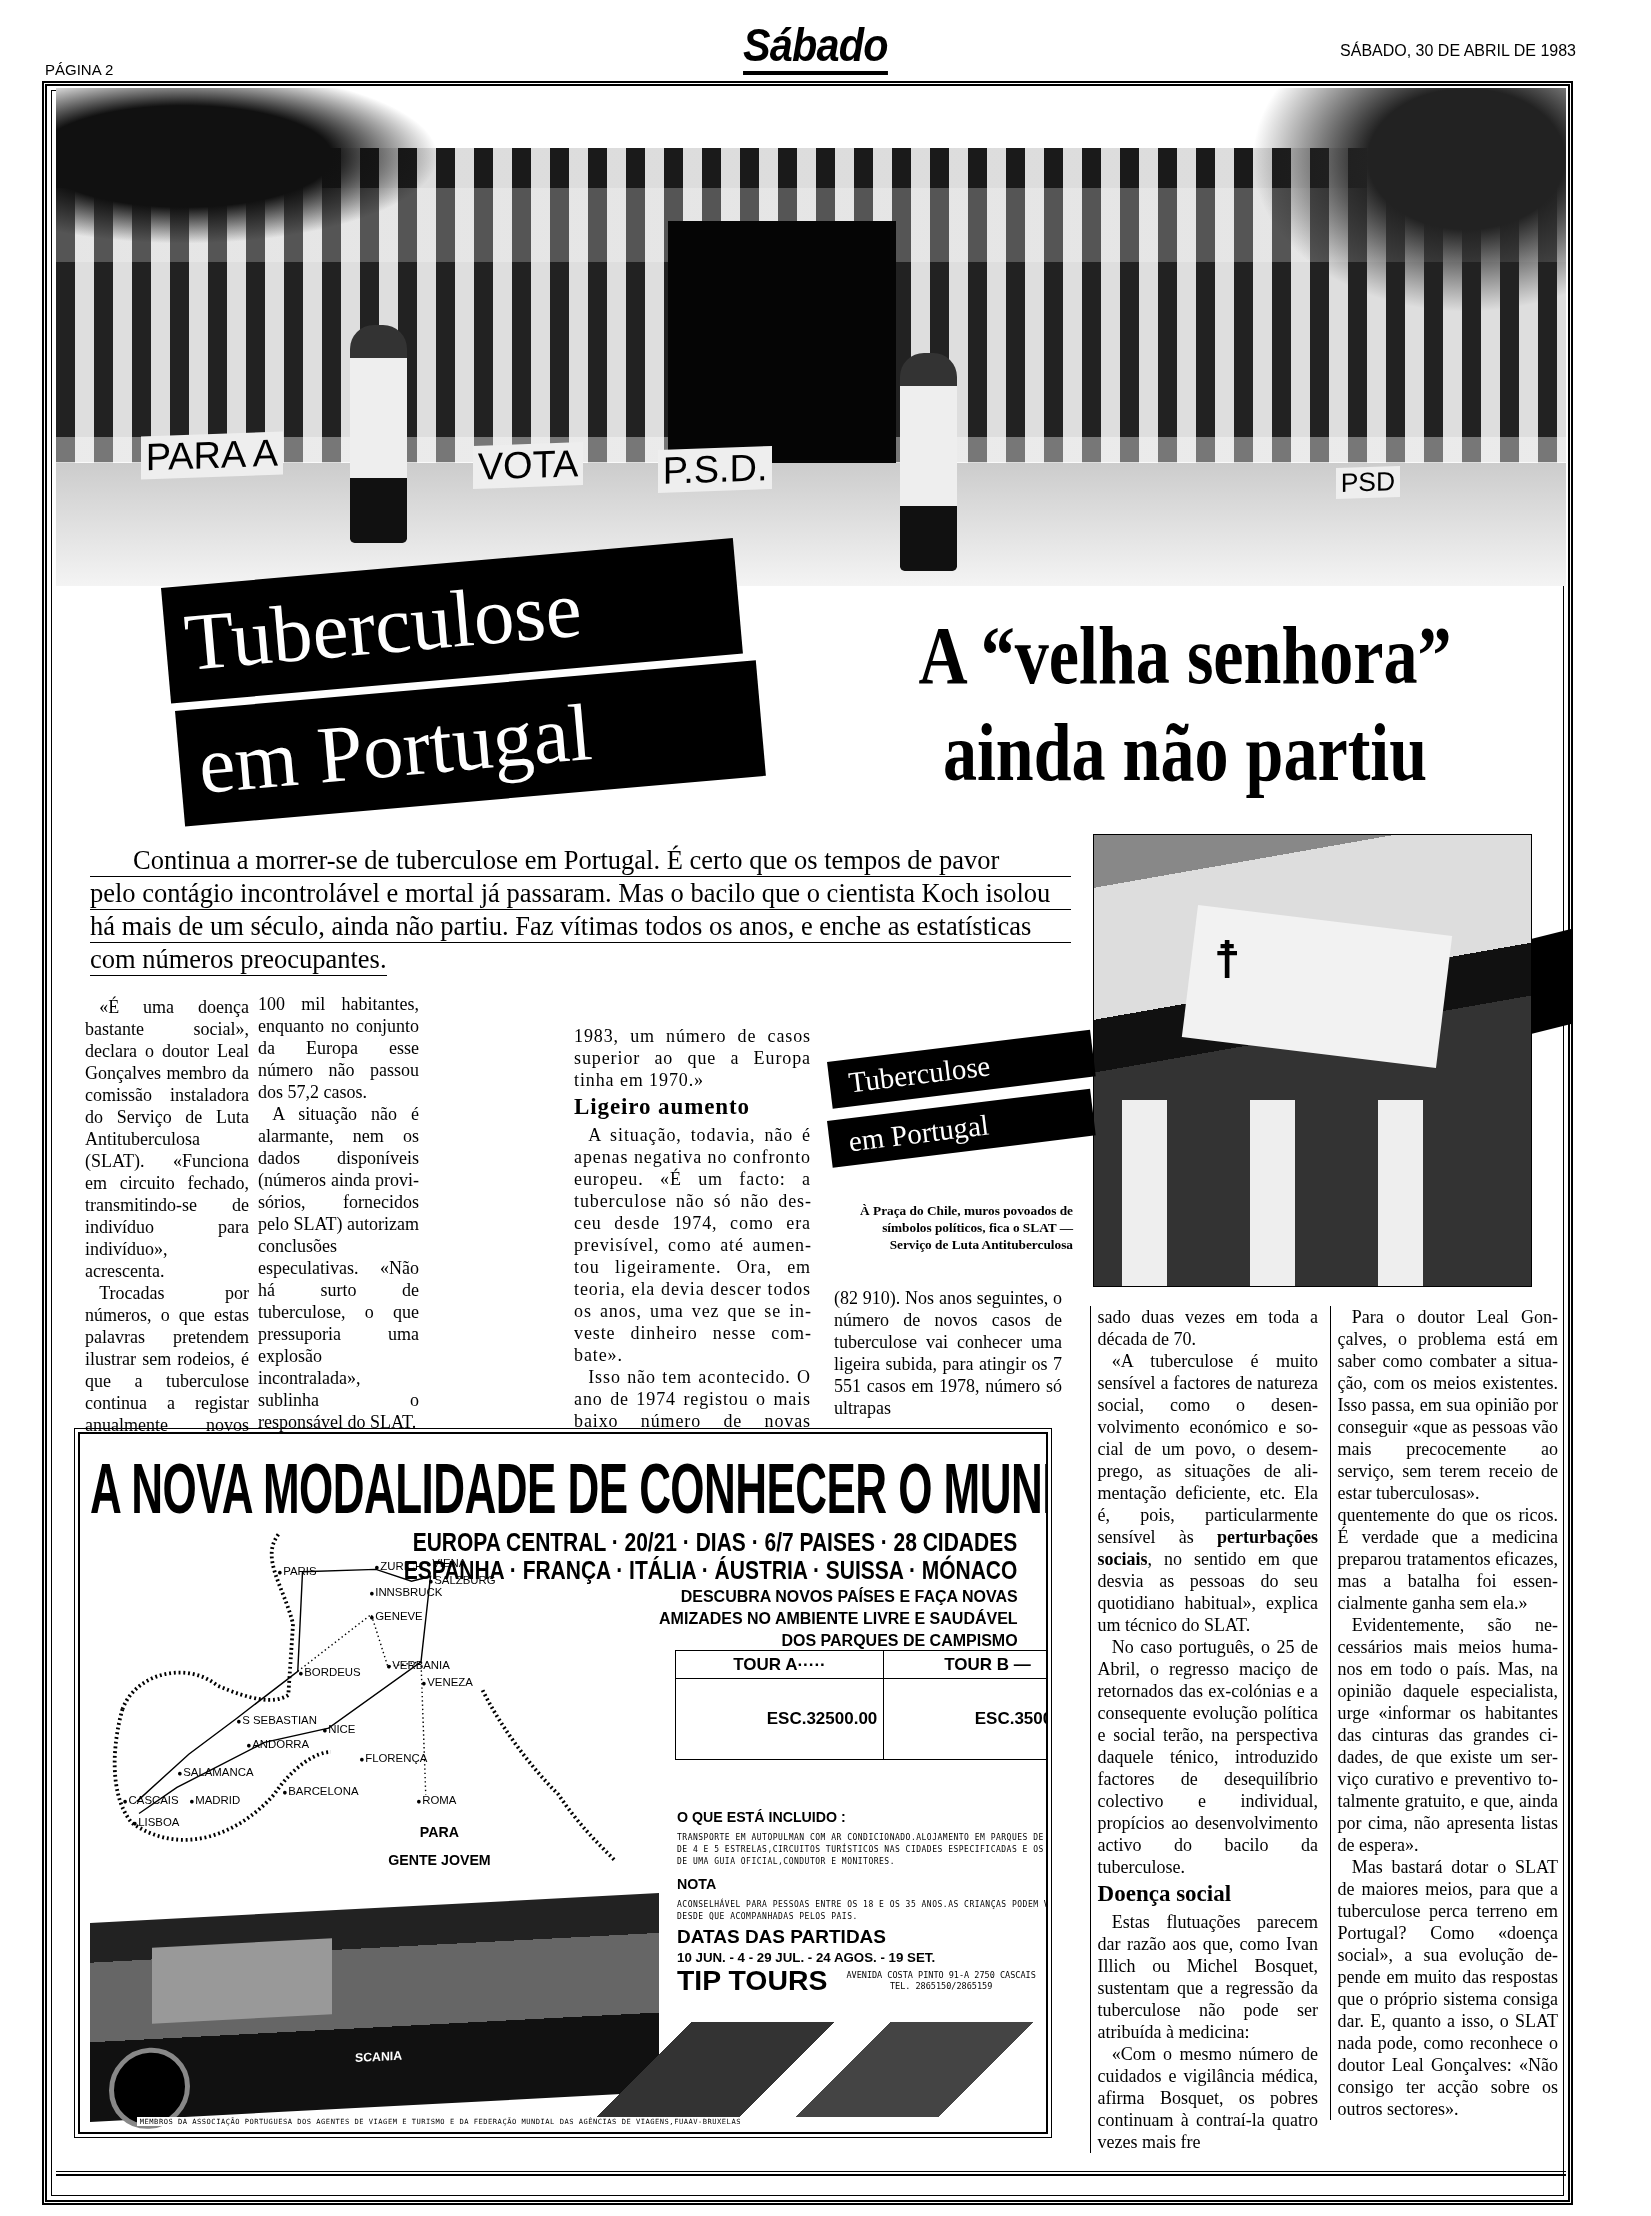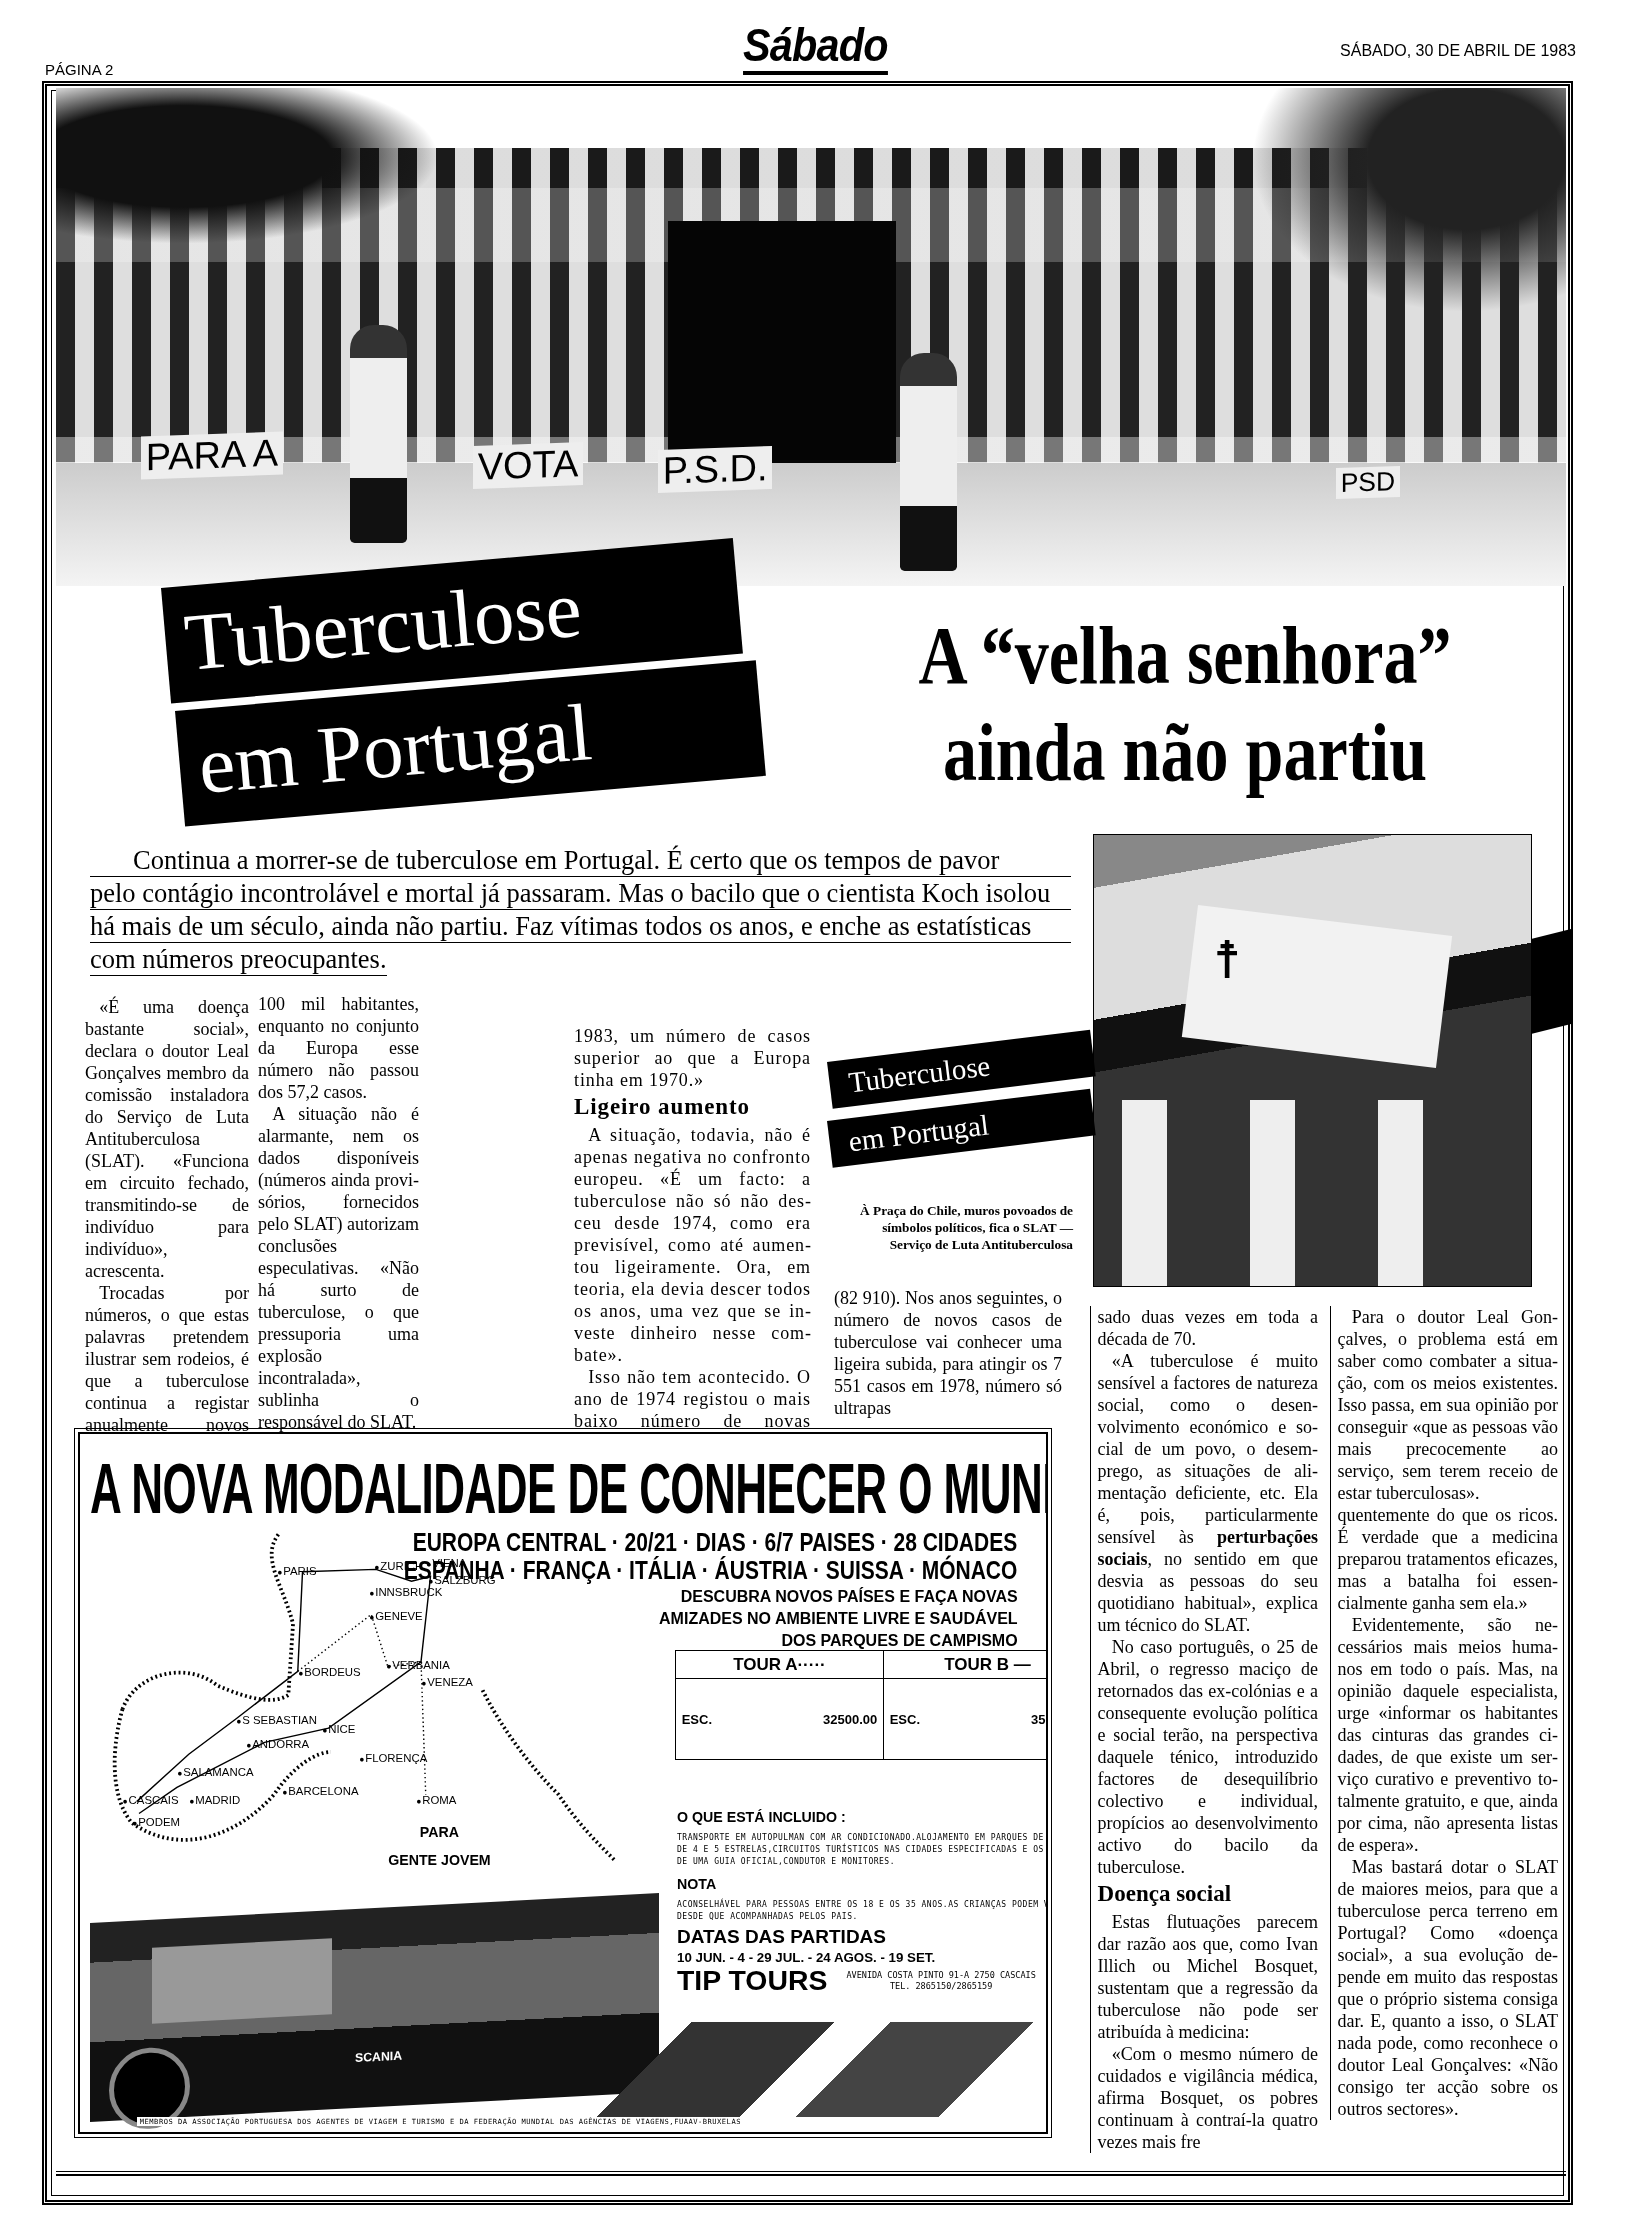--- a/index.html
+++ b/index.html
@@ -72,21 +72,21 @@
   .ad-sub-2 { top: 122px; font-size: 25.6px; transform: scaleX(0.82); }
   .ad-pitch { position: absolute; right: 28.4px; top: 152px; width: 427px; text-align: right; font-family: "Liberation Sans", sans-serif; font-weight: bold; font-size: 16px; line-height: 22px; }
 
   .ad-map { position: absolute; left: 14.2px; top: 95px; width: 545px; height: 332px; }
   .city { position: absolute; font-family: "Liberation Sans", sans-serif; font-size: 11.4px; white-space: nowrap; }
   .city::before { content: "●"; font-size: 8.5px; margin-right: 0.9px; }
   .map-slogan { position: absolute; left: 294px; top: 289px; text-align: center; font-family: "Liberation Sans", sans-serif; font-weight: bold; font-size: 14.2px; line-height: 28.4px; }
 
   .price-table { position: absolute; left: 595px; top: 216px; width: 417px; border-collapse: collapse; font-family: "Liberation Sans", sans-serif; font-weight: bold; }
   .price-table th { border: 1.9px solid #000; font-size: 17px; height: 28.4px; }
-  .price-table td { border: 1.9px solid #000; height: 81px; font-size: 13px; padding: 0 5.7px; }
+  .price-table td { border: 1.9px solid #000; height: 81px; font-size: 17px; padding: 0 5.7px; text-align: right; }
   .price-table .amt { float: right; }
 
   .ad-included { position: absolute; left: 597px; top: 375px; width: 427px; font-family: "Liberation Sans", sans-serif; }
   .ad-included h4 { font-size: 14.2px; font-weight: bold; margin-bottom: 6.6px; }
   .ad-included .mono { font-family: "DejaVu Sans Mono", monospace; font-size: 8px; line-height: 12px; letter-spacing: 0.5px; }
   .ad-included .nota { margin-top: 8.5px; }
   .ad-included .dates-title { font-size: 19px; font-weight: bold; margin-top: 3.8px; }
   .ad-included .dates { font-size: 13.3px; font-weight: bold; margin-top: 1.9px; }
   .ad-brand { display: flex; align-items: flex-start; gap: 19px; margin-top: 0.9px; }
   .ad-brand .brand { font-size: 28.4px; font-weight: 900; line-height: 28.4px; }
@@ -214,21 +214,21 @@
     <div class="city" style="left:292px;top:130px;">VERBANIA</div>
     <div class="city" style="left:327px;top:147px;">VENEZA</div>
     <div class="city" style="left:142px;top:185px;">S SEBASTIAN</div>
     <div class="city" style="left:152px;top:209px;">ANDORRA</div>
     <div class="city" style="left:228px;top:194px;">NICE</div>
     <div class="city" style="left:83px;top:237px;">SALAMANCA</div>
     <div class="city" style="left:265px;top:223px;">FLORENÇA</div>
     <div class="city" style="left:28.4px;top:265px;">CASCAIS</div>
     <div class="city" style="left:95px;top:265px;">MADRID</div>
     <div class="city" style="left:180px;top:256px;margin-left:8px;">BARCELONA</div>
-    <div class="city" style="left:38px;top:287px;">PODEM</div>
+    <div class="city" style="left:38px;top:287px;">LISBOA</div>
     <div class="city" style="left:322px;top:265px;">ROMA</div>
     <div class="map-slogan">
       <div>PARA</div>
       <div>GENTE JOVEM</div>
     </div>
   </div>
 
   <table class="price-table">
     <tbody>
         <tr>

